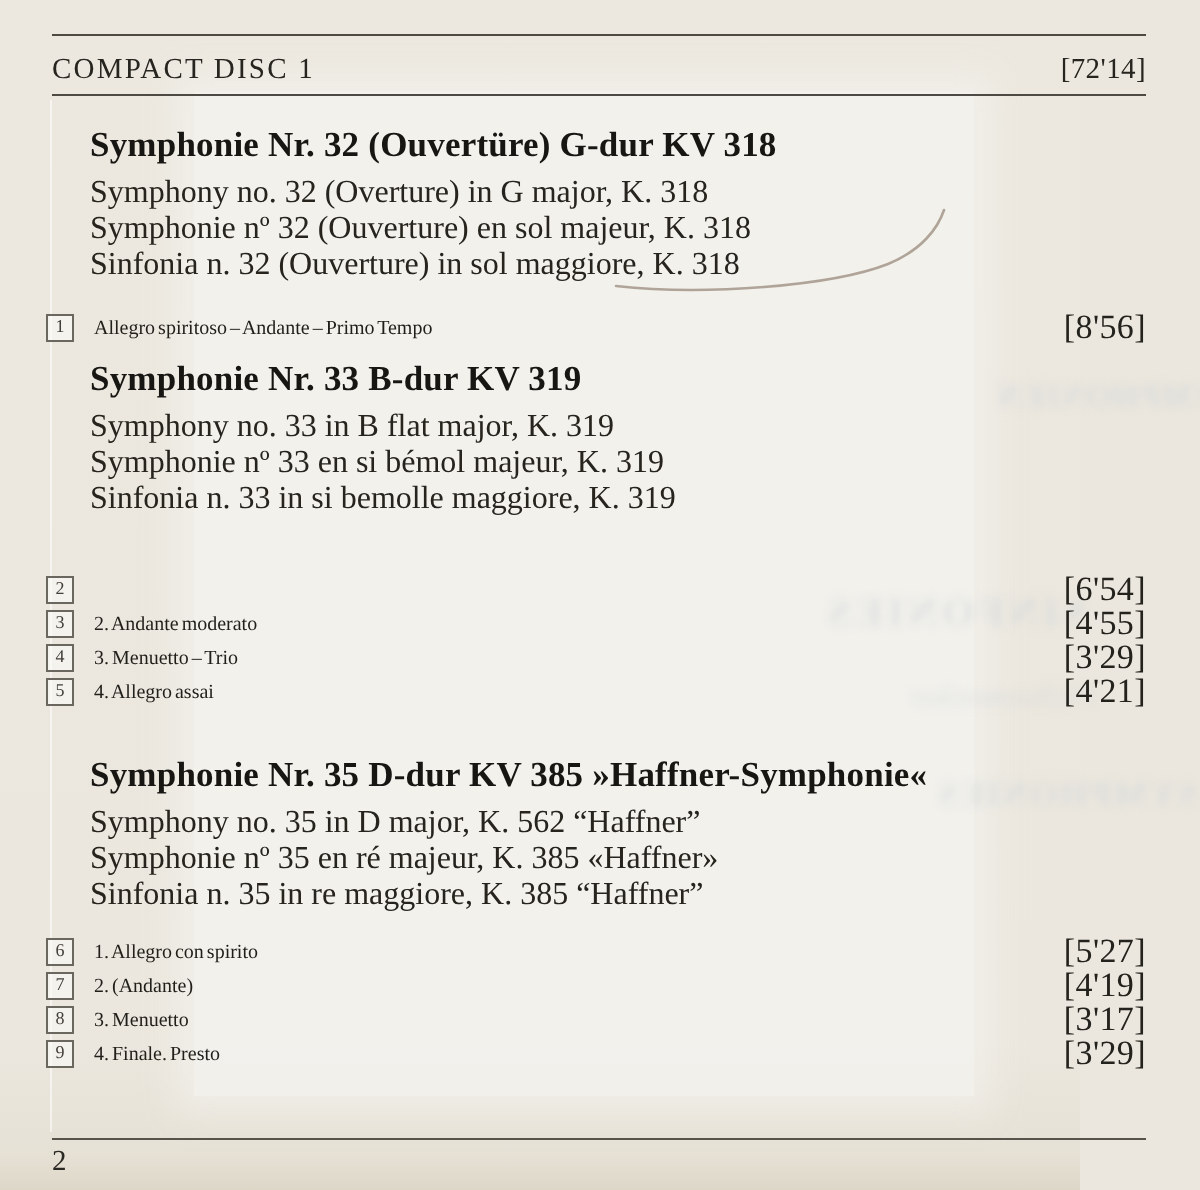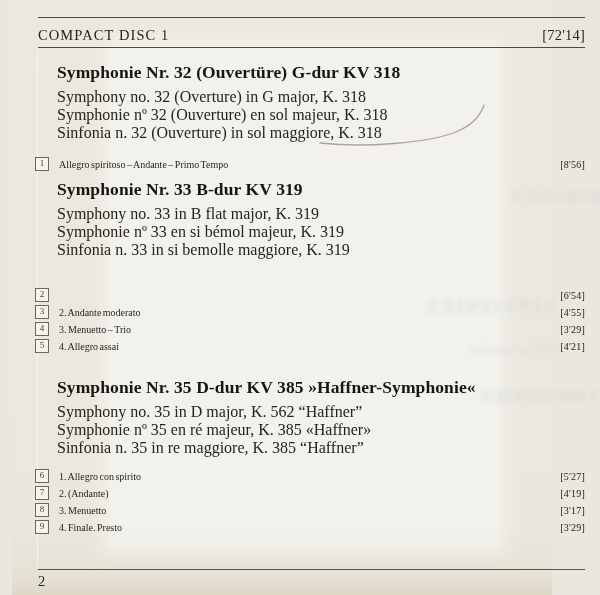--- a/index.html
+++ b/index.html
@@ -2,21 +2,20 @@
 <html><head>
 <meta charset="utf-8">
 <style>
   html,body{margin:0;padding:0;}
   body{width:600px;height:595px;overflow:hidden;background:#ebe7de;}
   .page{
     position:relative;width:540px;height:595px;
     background:linear-gradient(180deg,#ece8df 0%,#ebe7de 88%,#e6e1d5 97%,#ddd7c8 100%);
     font-family:"Liberation Serif","DejaVu Serif",serif;
     color:#211f1a;
-    margin-left:12px;
   }
   
   .bleed{
     position:absolute;left:97px;top:46px;width:390px;height:502px;
     background:#f5f5f2;opacity:.72;
     box-shadow:0 0 16px 9px rgba(245,245,242,.72);
   }
   .fold-line{
     position:absolute;left:25px;top:50px;width:1px;height:516px;
     background:rgba(255,255,255,.55);
@@ -59,21 +58,21 @@
   .t2{top:288px;}  .t3{top:305px;}  .t4{top:322px;}  .t5{top:339px;}
   .t6{top:469px;}  .t7{top:486px;}  .t8{top:503px;}  .t9{top:520px;}
   .tbox{
     width:12px;height:11px;border:1px solid #6a675f;
     background:rgba(252,252,250,.55);
     display:flex;align-items:center;justify-content:center;
     font-size:9px;line-height:1;color:#43403a;margin-right:10px;
     flex:none;padding-bottom:1px;box-sizing:content-box;
   }
   .ttitle{font-size:10px;color:#211f1a;word-spacing:-1px;white-space:nowrap;}
-  .ttime{margin-left:auto;font-size:10px;color:#24221d;letter-spacing:.2px;}
+  .ttime{margin-left:auto;font-size:17px;color:#24221d;letter-spacing:.2px;}
   .pagenum{position:absolute;left:26px;top:573px;font-size:14.5px;color:#2b2923;}
   .scratch{position:absolute;left:0;top:0;pointer-events:none;}
 </style>
 </head>
 <body>
 
 <div class="page">
 
   <div class="bleed"></div>
   <div class="fold-line"></div>

